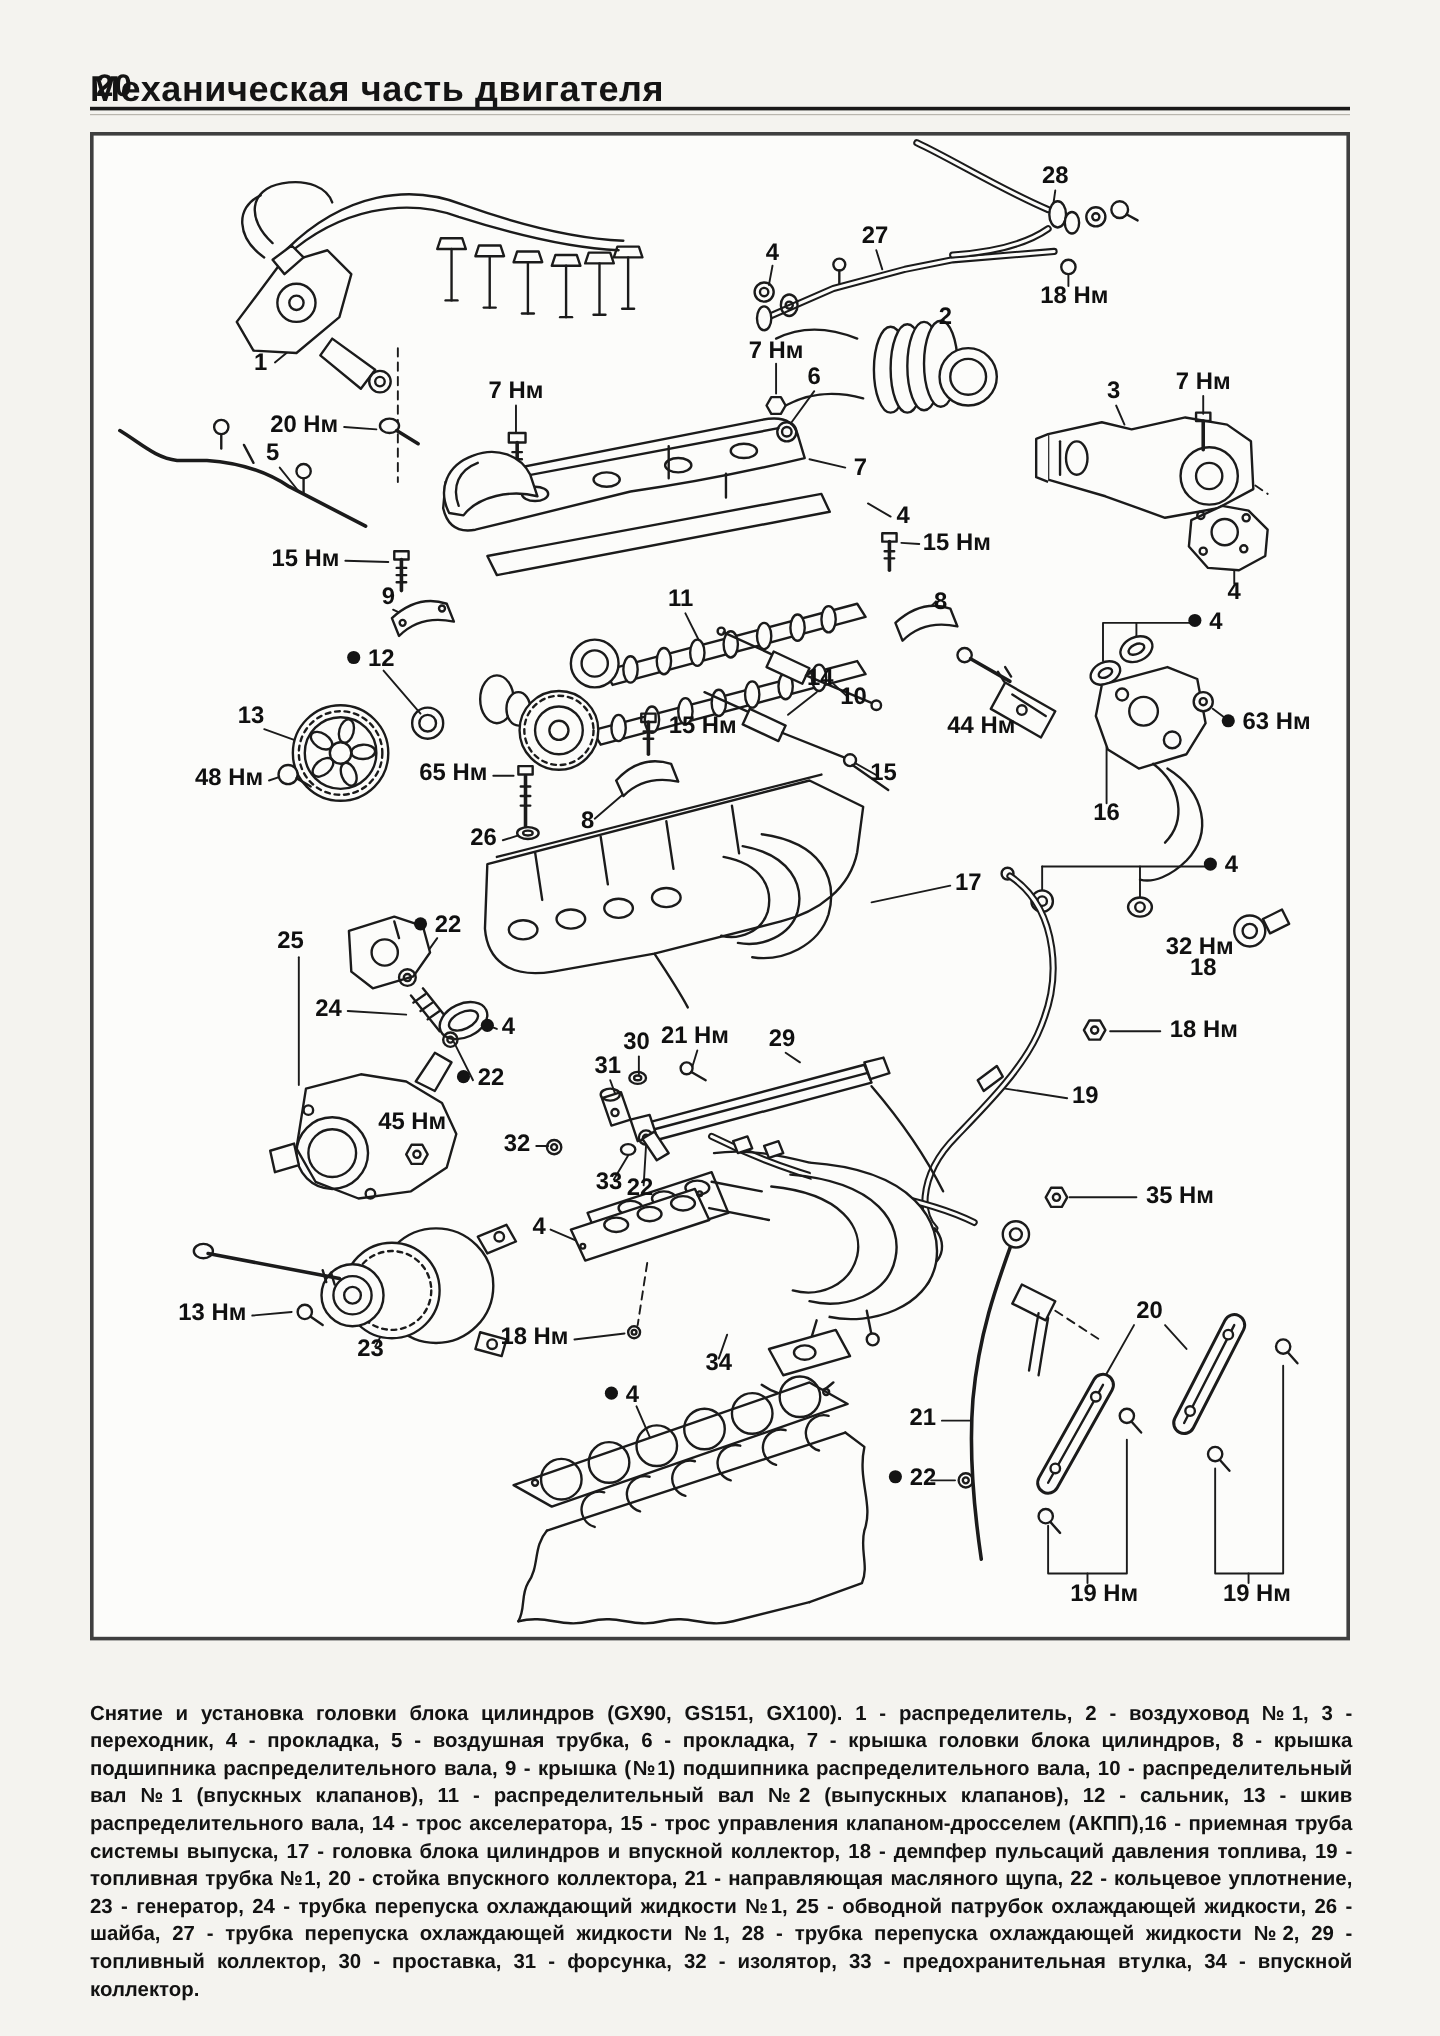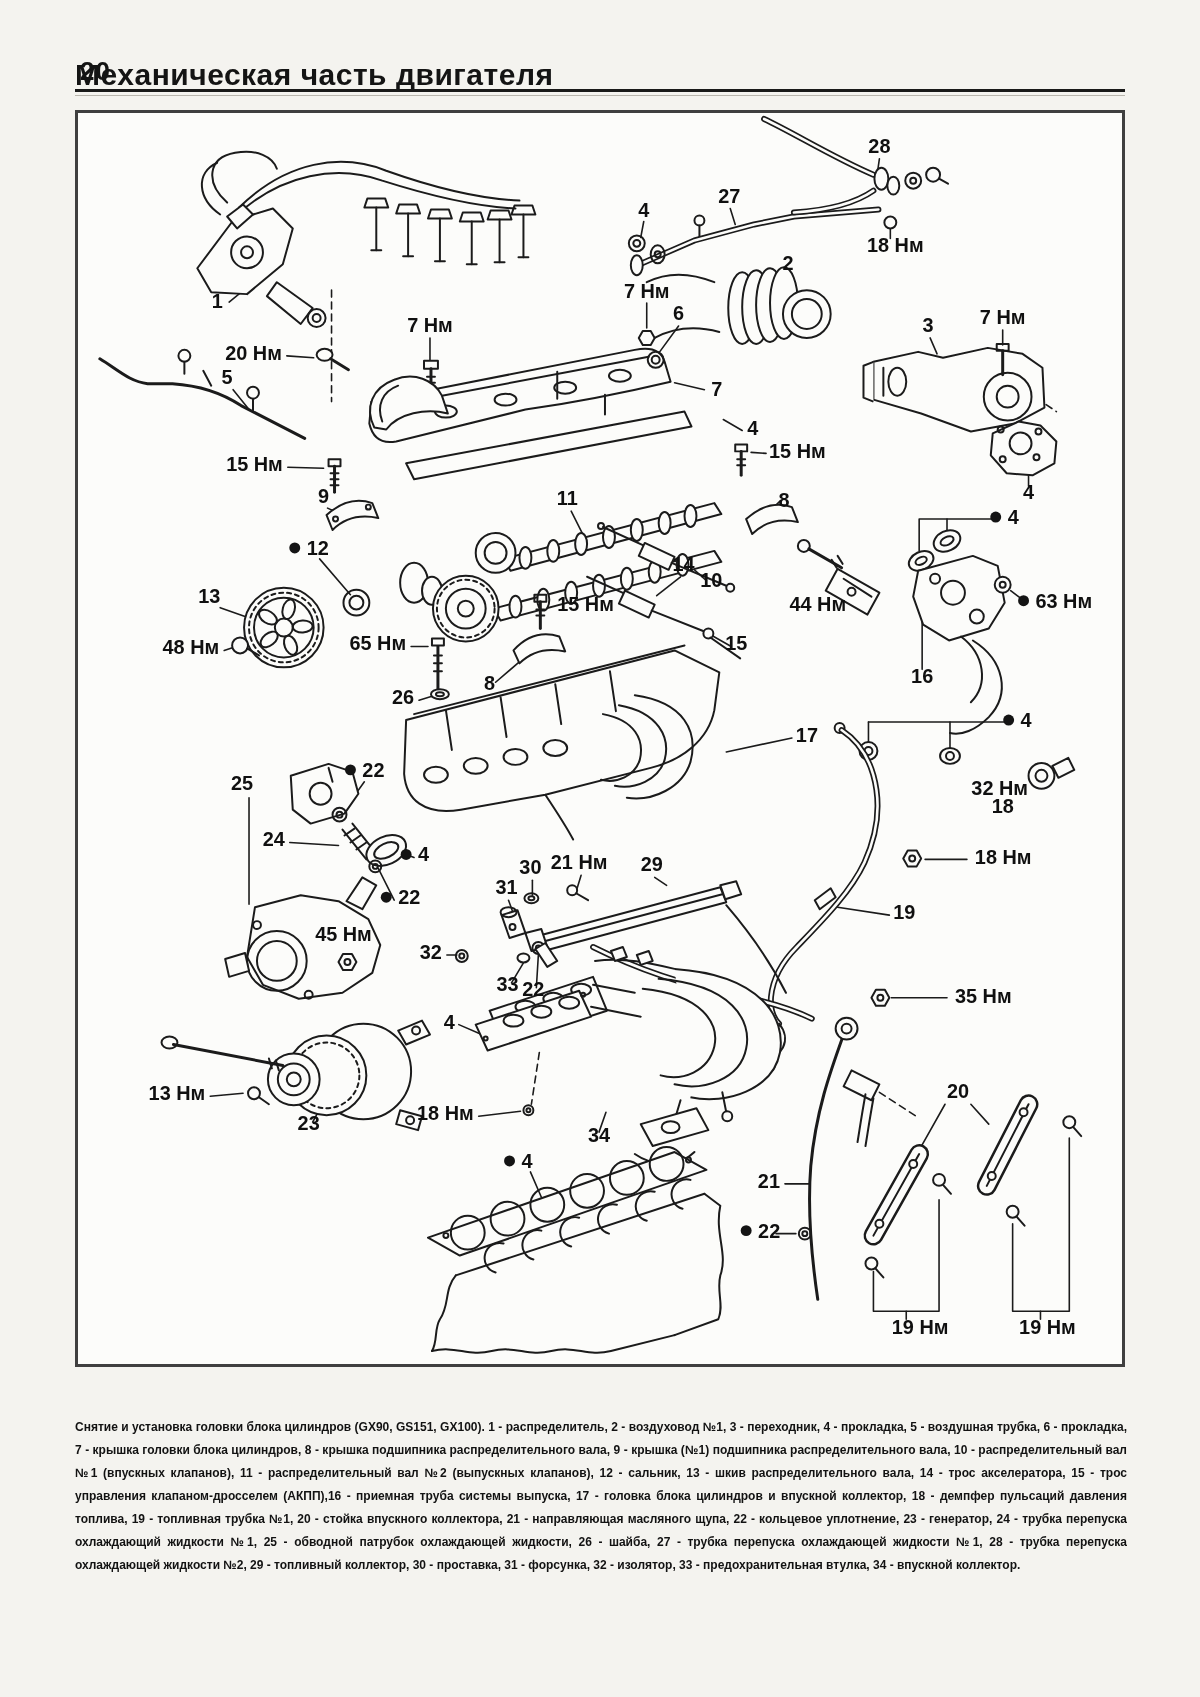--- a/index.html
+++ b/index.html
@@ -19,21 +19,21 @@
   }
   .header-rule{position:absolute;left:75px;top:89px;width:1050px;height:3px;background:#191919;}
   .header-rule2{position:absolute;left:75px;top:95px;width:1050px;height:1px;background:#b9b6ae;}
   .figure-box{
     position:absolute;left:75px;top:110px;width:1044px;height:1251px;
     border:3px solid #3f3f3f;background:#fcfcfa;
   }
   .figure-box svg{display:block;width:100%;height:100%;}
   .caption{
     position:absolute;left:75px;top:1376px;width:1052px;
-    font-size:12px;font-weight:bold;line-height:23px;
+    font-size:17px;font-weight:bold;line-height:23px;
     text-align:justify;color:#121212;margin-top:40px;
   }
   
   .s2{fill:none;stroke:#1b1b1b;stroke-width:2;stroke-linecap:round;stroke-linejoin:round;}
   .s3{fill:none;stroke:#1b1b1b;stroke-width:3;stroke-linecap:round;stroke-linejoin:round;}
   .s6{fill:none;stroke:#1b1b1b;stroke-width:6;stroke-linecap:round;stroke-linejoin:round;}
   .wi{fill:none;stroke:#fcfcfa;stroke-width:2.6;stroke-linecap:round;stroke-linejoin:round;}
   .fillp{fill:#fcfcfa;stroke:#1b1b1b;stroke-width:2;stroke-linejoin:round;}
   .cap20{fill:none;stroke:#1b1b1b;stroke-width:20;stroke-linecap:round;}
   .cap15{fill:none;stroke:#fcfcfa;stroke-width:15;stroke-linecap:round;}

